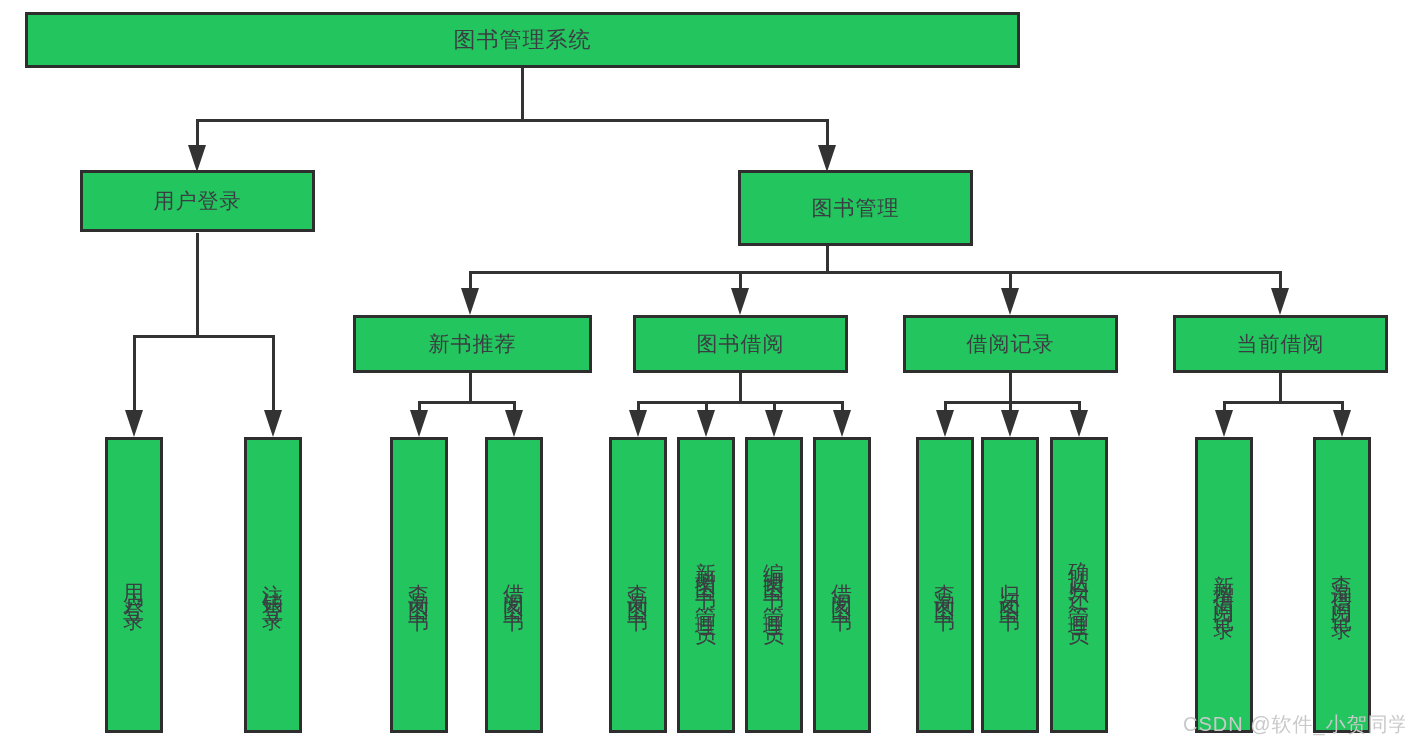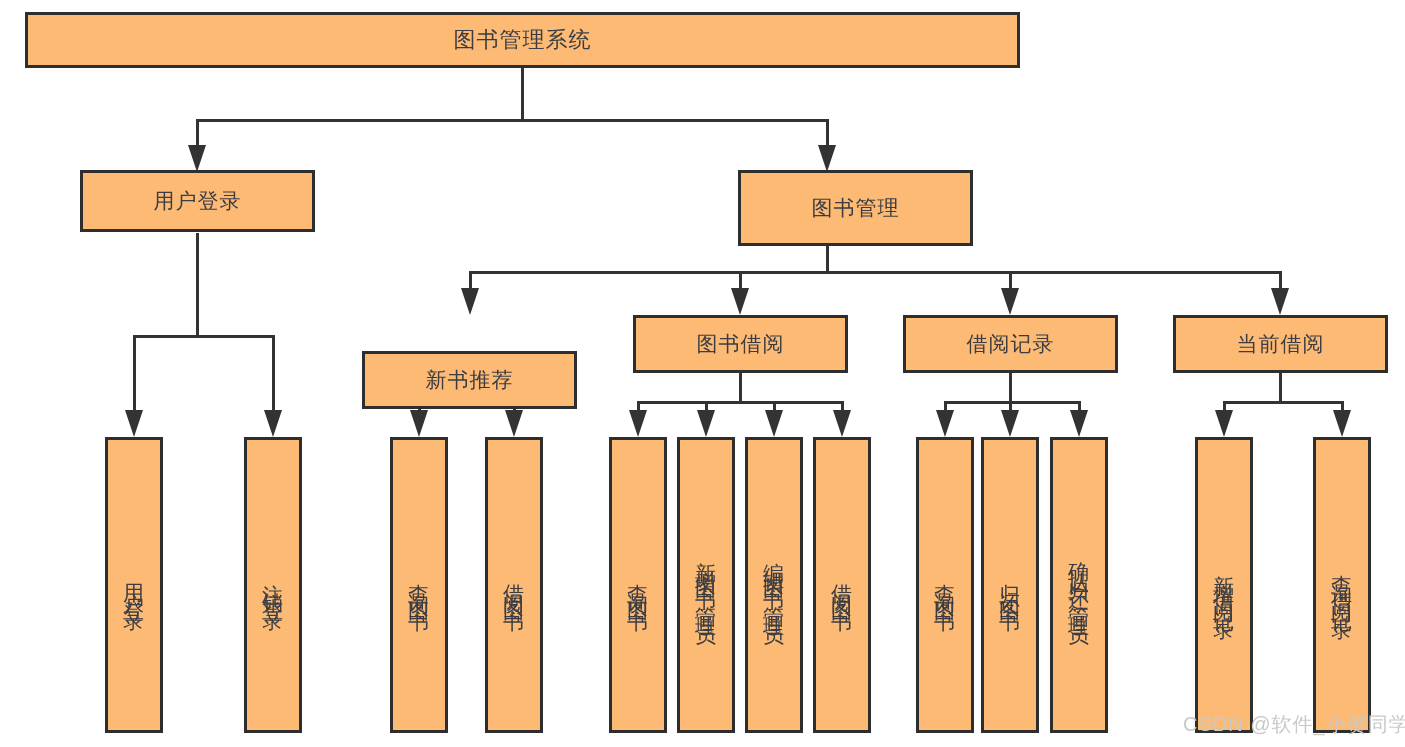--- a/index.html
+++ b/index.html
@@ -8,21 +8,21 @@
     font-family: "Liberation Sans", "DejaVu Sans", sans-serif;
     width: 1405px; height: 747px; overflow: hidden;
   }
   #canvas {
     position: relative;
     width: 1405px; height: 747px;
     background: #ffffff;
   }
   .box {
     position: absolute;
-    background: #fdba74;
+    background: #22c55e;
     border: 3px solid #f9a8d4;
     color: #3b3d42;
     display: flex;
     align-items: center;
     justify-content: center;
     z-index: 2;
     text-align: center;
   }
   .lvl1 { font-size: 22px; letter-spacing: 1px; }
   .lvl2 { font-size: 21px; letter-spacing: 1px; }
@@ -48,21 +48,21 @@
 </head>
 <body>
 
 <div id="canvas" style="background: rgb(255, 255, 255);">
 
   <div class="box lvl1" style="left: 25px; top: 12px; width: 995px; height: 56px; border-color: rgb(46, 46, 46); color: rgb(59, 61, 66);">图书管理系统</div>
 
   <div class="box lvl2" style="left: 80px; top: 170px; width: 235px; height: 62px; border-color: rgb(46, 46, 46); color: rgb(59, 61, 66);">用户登录</div>
   <div class="box lvl2" style="left: 738px; top: 170px; width: 235px; height: 76px; border-color: rgb(46, 46, 46); color: rgb(59, 61, 66); font-family: Liberation Serif, serif;">图书管理</div>
 
-  <div class="box lvl3" style="left: 362px; top: 315px; width: 215px; height: 58px; border-color: rgb(46, 46, 46); color: rgb(59, 61, 66); margin-top: 36px;">新书推荐</div>
+  <div class="box lvl3" style="left: 353px; top: 315px; width: 239px; height: 58px; border-color: rgb(46, 46, 46); color: rgb(59, 61, 66);">新书推荐</div>
   <div class="box lvl3" style="left: 633px; top: 315px; width: 215px; height: 58px; border-color: rgb(46, 46, 46); color: rgb(59, 61, 66);">图书借阅</div>
   <div class="box lvl3" style="left: 903px; top: 315px; width: 215px; height: 58px; border-color: rgb(46, 46, 46); color: rgb(59, 61, 66);">借阅记录</div>
   <div class="box lvl3" style="left: 1173px; top: 315px; width: 215px; height: 58px; border-color: rgb(46, 46, 46); color: rgb(59, 61, 66);">当前借阅</div>
 
   <div class="box leaf" style="left: 105px; top: 437px; width: 58px; height: 296px; border-color: rgb(46, 46, 46); color: rgb(59, 61, 66);">用户登录</div>
   <div class="box leaf" style="left: 244px; top: 437px; width: 58px; height: 296px; border-color: rgb(46, 46, 46); color: rgb(59, 61, 66);">注销登录</div>
 
   <div class="box leaf" style="left: 390px; top: 437px; width: 58px; height: 296px; border-color: rgb(46, 46, 46); color: rgb(59, 61, 66);">查询图书</div>
   <div class="box leaf" style="left: 485px; top: 437px; width: 58px; height: 296px; border-color: rgb(46, 46, 46); color: rgb(59, 61, 66);">借阅图书</div>
 

